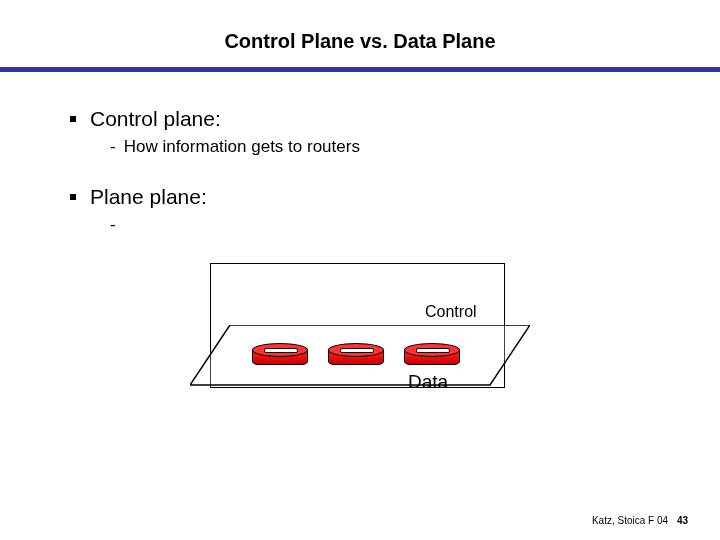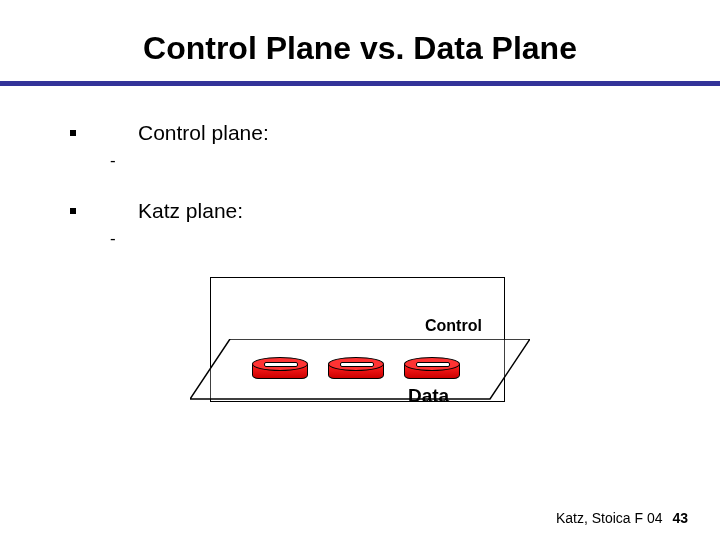--- a/index.html
+++ b/index.html
@@ -5,38 +5,37 @@
     * { margin: 0; padding: 0; box-sizing: border-box; }
     body {
       width: 720px;
       height: 540px;
       background: #fff;
       font-family: Arial, Helvetica, sans-serif;
       position: relative;
     }
     .title {
       text-align: center;
-      font-size: 32px;
+      font-size: 20px;
       font-weight: bold;
       padding-top: 30px;
       padding-bottom: 14px;
     }
     .divider {
       height: 5px;
       background: #333399;
       width: 100%;
     }
     .content {
       padding: 35px 70px 0 70px;
     }
     .bullet-row {
       display: flex;
       align-items: center;
       margin-bottom: 6px;
-      gap: 48px;
     }
     .bullet {
       width: 6px;
       height: 6px;
       background: #000;
       margin-right: 14px;
     }
     .bullet-text {
       font-size: 21px;
     }
@@ -51,21 +50,20 @@
       margin-right: 8px;
     }
     .sub-text {
       font-size: 17px;
     }
     .diagram {
       position: relative;
       width: 340px;
       height: 145px;
       margin: 25px auto 0 auto;
-      font-weight: bold;
     }
     .box3d {
       position: absolute;
       left: 20px;
       top: 0;
       width: 295px;
       height: 125px;
       border: 1.5px solid #000;
       background: #fff;
     }
@@ -125,45 +123,46 @@
     .label-data {
       position: absolute;
       left: 218px;
       top: 108px;
       font-size: 19px;
     }
     .footer {
       position: absolute;
       bottom: 14px;
       right: 32px;
-      font-size: 14px;
+      font-size: 10px;
     }
     .pagenum {
       font-weight: bold;
       margin-left: 6px;
     }
   </style>
 </head>
 <body>
 
 <div class="title">Control Plane vs. Data Plane</div>
 <div class="divider"></div>
 
 <div class="content">
   <div class="bullet-row">
     <span class="bullet"></span>
     <span class="bullet-text">Control plane:</span>
   </div>
   <div class="sub-row">
     <span class="sub-dash">-</span>
+    <span class="sub-text">How information gets to routers</span>
   </div>
 
   <div class="bullet-row">
     <span class="bullet"></span>
-    <span class="bullet-text">Katz plane:</span>
+    <span class="bullet-text">Plane plane:</span>
   </div>
   <div class="sub-row">
     <span class="sub-dash">-</span>
   </div>
 
   <div class="diagram">
     <div class="box3d"></div>
 
     <svg class="parallelogram-bg">
       <polygon points="40,0 340,0 300,60 0,60" fill="#ffffff" stroke="none"></polygon>

